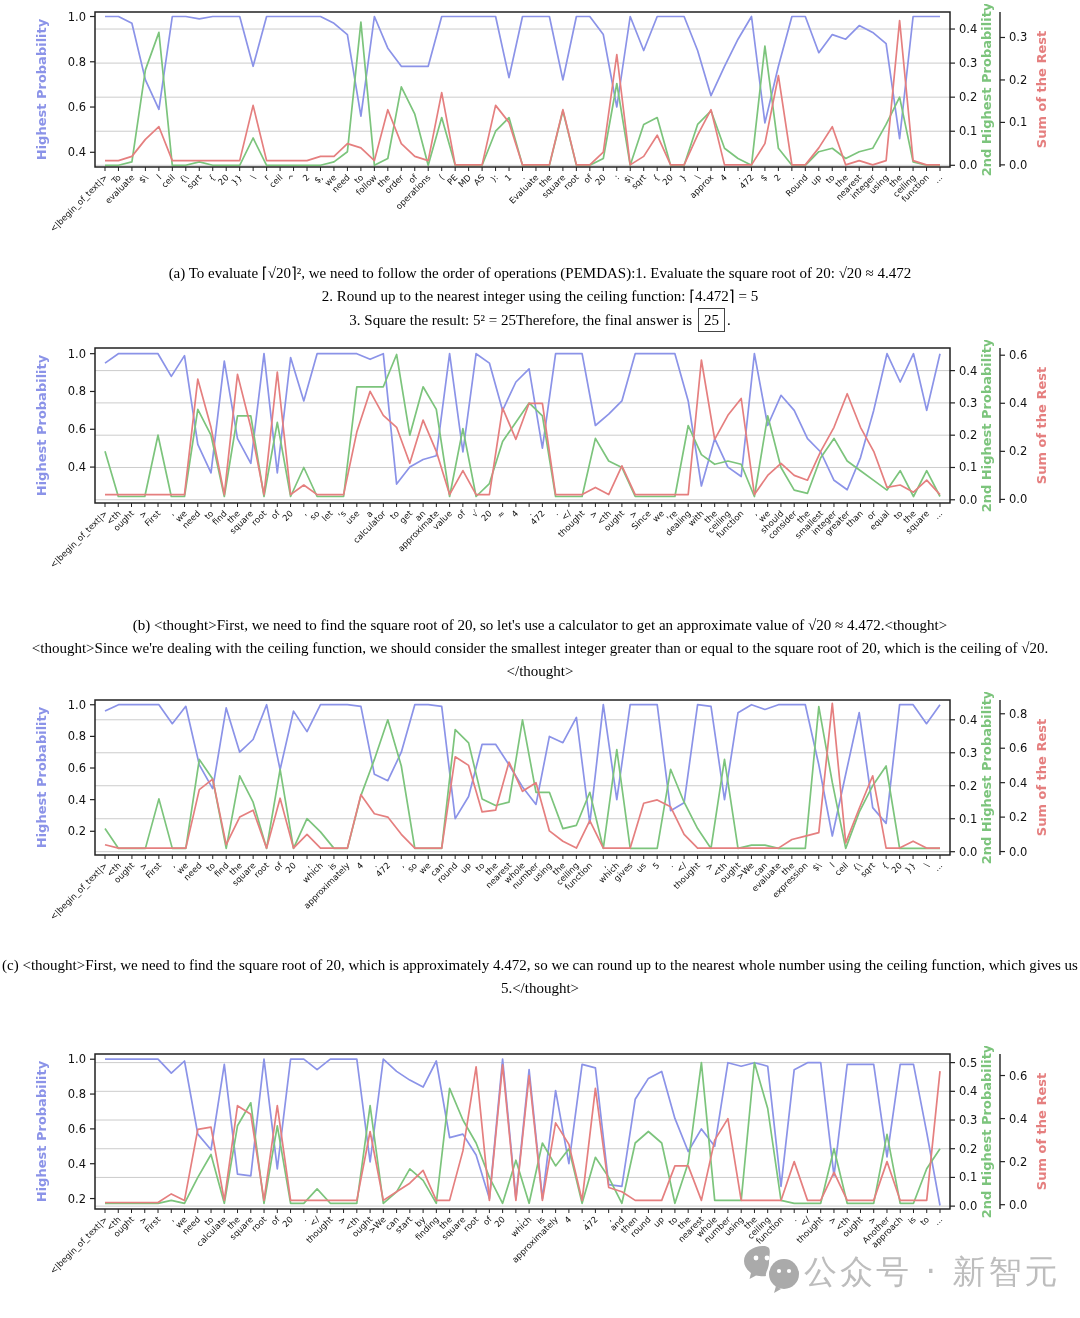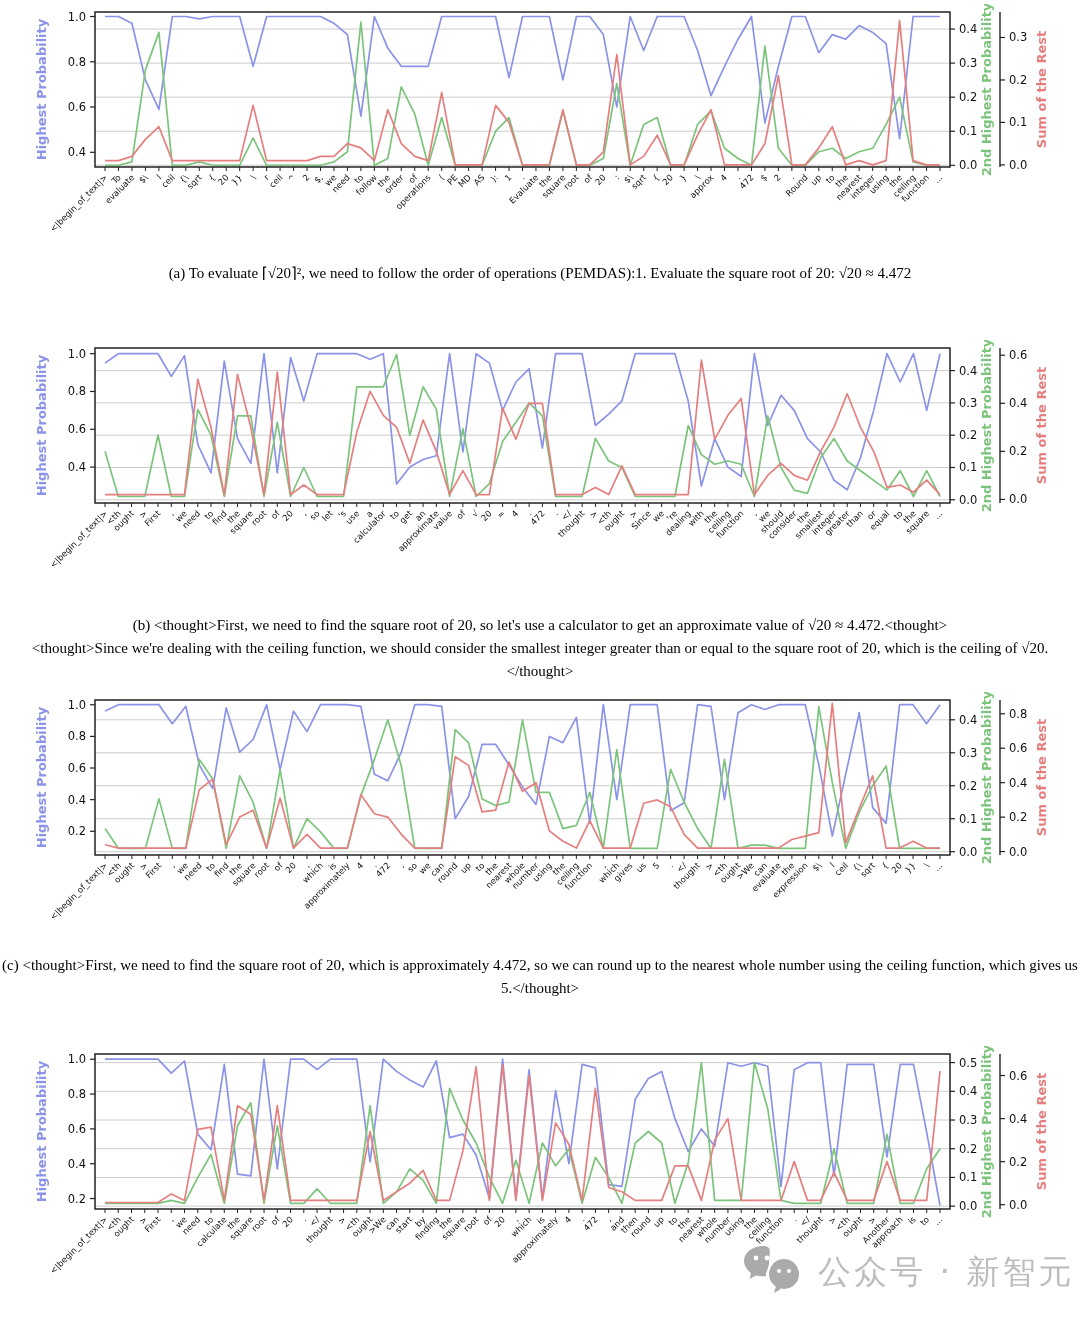--- a/index.html
+++ b/index.html
@@ -3,21 +3,21 @@
 <meta charset="utf-8">
 <style>
   html,body{margin:0;padding:0;background:#ffffff;}
   .page{position:relative;width:1080px;height:1318px;background:#fff;overflow:hidden;
         font-family:"DejaVu Sans",sans-serif;}
   .chart-block{position:absolute;left:0;width:1080px;height:250px;}
   .caption{position:absolute;left:0;width:1080px;text-align:center;
            font-family:"Liberation Serif",serif;font-size:15px;line-height:1.52;color:#000;}
   .caption .boxed{display:inline-block;border:1px solid #444;padding:0 5px;margin:0 2px;}
   svg text{font-family:"DejaVu Sans",sans-serif;}
-  .watermark{position:absolute;left:742px;top:1244px;display:flex;align-items:center;gap:14px;}
+  .watermark{position:absolute;left:742px;top:1244px;display:flex;align-items:center;}
   .wm-text{font-family:"DejaVu Sans",sans-serif;font-size:33px;color:#bdbdbd;letter-spacing:3px;white-space:nowrap;}
 </style>
 </head>
 <body>
 
 <div class="page">
   <div class="chart-block" style="top:4px"><svg width="1080" height="250" viewBox="0 0 1080 250">
         <g>
           <line x1="95" y1="161.2967032967033" x2="950" y2="161.2967032967033" stroke="#cccccc" stroke-width="1"></line>
           <line x1="95" y1="127.23076923076923" x2="950" y2="127.23076923076923" stroke="#cccccc" stroke-width="1"></line>
@@ -189,20 +189,22 @@
           <text transform="translate(929.5322580645161,174) rotate(-45)" text-anchor="end" font-size="8.5" fill="#111">function</text>
           <line x1="940" y1="163" x2="940" y2="167" stroke="#222222" stroke-width="1"></line>
           <text transform="translate(943,174) rotate(-45)" text-anchor="end" font-size="8.5" fill="#111">...</text>
         </g>
         <text transform="translate(46,85.5) rotate(-90)" text-anchor="middle" font-size="13" font-weight="bold" fill="#8b93e8">Highest Probability</text>
         <text transform="translate(991,85.5) rotate(-90)" text-anchor="middle" font-size="13" font-weight="bold" fill="#7cc47c">2nd Highest Probability</text>
         <text transform="translate(1046,85.5) rotate(-90)" text-anchor="middle" font-size="13" font-weight="bold" fill="#e57f7f">Sum of the Rest</text>
       </svg></div>
   <div class="caption" style="top:262px">
       <div>(a) To evaluate ⌈√20⌉², we need to follow the order of operations (PEMDAS):1. Evaluate the square root of 20: √20 ≈ 4.472</div>
+      <div>2. Round up to the nearest integer using the ceiling function: ⌈4.472⌉ = 5</div>
+      <div>3. Square the result: 5² = 25Therefore, the final answer is <span class="boxed">25</span>.</div>
     </div>
   <div class="chart-block" style="top:340px"><svg width="1080" height="250" viewBox="0 0 1080 250">
         <g>
           <line x1="95" y1="159.77083333333334" x2="950" y2="159.77083333333334" stroke="#cccccc" stroke-width="1"></line>
           <line x1="95" y1="127.47916666666666" x2="950" y2="127.47916666666666" stroke="#cccccc" stroke-width="1"></line>
           <line x1="95" y1="95.18749999999999" x2="950" y2="95.18749999999999" stroke="#cccccc" stroke-width="1"></line>
           <line x1="95" y1="62.89583333333333" x2="950" y2="62.89583333333333" stroke="#cccccc" stroke-width="1"></line>
           <line x1="95" y1="30.604166666666657" x2="950" y2="30.604166666666657" stroke="#cccccc" stroke-width="1"></line>
         </g>
         <polyline points="105.0,23.1 118.3,13.7 131.5,13.7 144.8,13.7 158.0,13.7 171.3,36.4 184.5,15.6 197.8,104.4 211.0,132.8 224.3,21.2 237.5,98.7 250.8,123.3 264.0,13.7 277.3,132.8 290.6,17.5 303.8,60.9 317.1,13.7 330.3,13.7 343.6,13.7 356.8,13.7 370.1,19.3 383.3,13.7 396.6,144.1 409.8,127.1 423.1,119.5 436.3,115.7 449.6,13.7 462.9,112.0 476.1,13.7 489.4,23.1 502.6,70.4 515.9,42.0 529.1,28.8 542.4,108.2 555.6,13.7 568.9,13.7 582.1,13.7 595.4,85.5 608.7,74.2 621.9,60.9 635.2,13.7 648.4,13.7 661.7,13.7 674.9,13.7 688.2,60.9 701.4,146.0 714.7,98.7 727.9,127.1 741.2,136.5 754.4,13.7 767.7,85.5 781.0,55.3 794.2,70.4 807.5,98.7 820.7,112.0 834.0,140.3 847.2,149.8 860.5,117.6 873.7,70.4 887.0,13.7 900.2,42.0 913.5,13.7 926.7,70.4 940.0,13.7" fill="none" stroke="#8b93e8" stroke-width="1.7" stroke-linejoin="round"></polyline>

